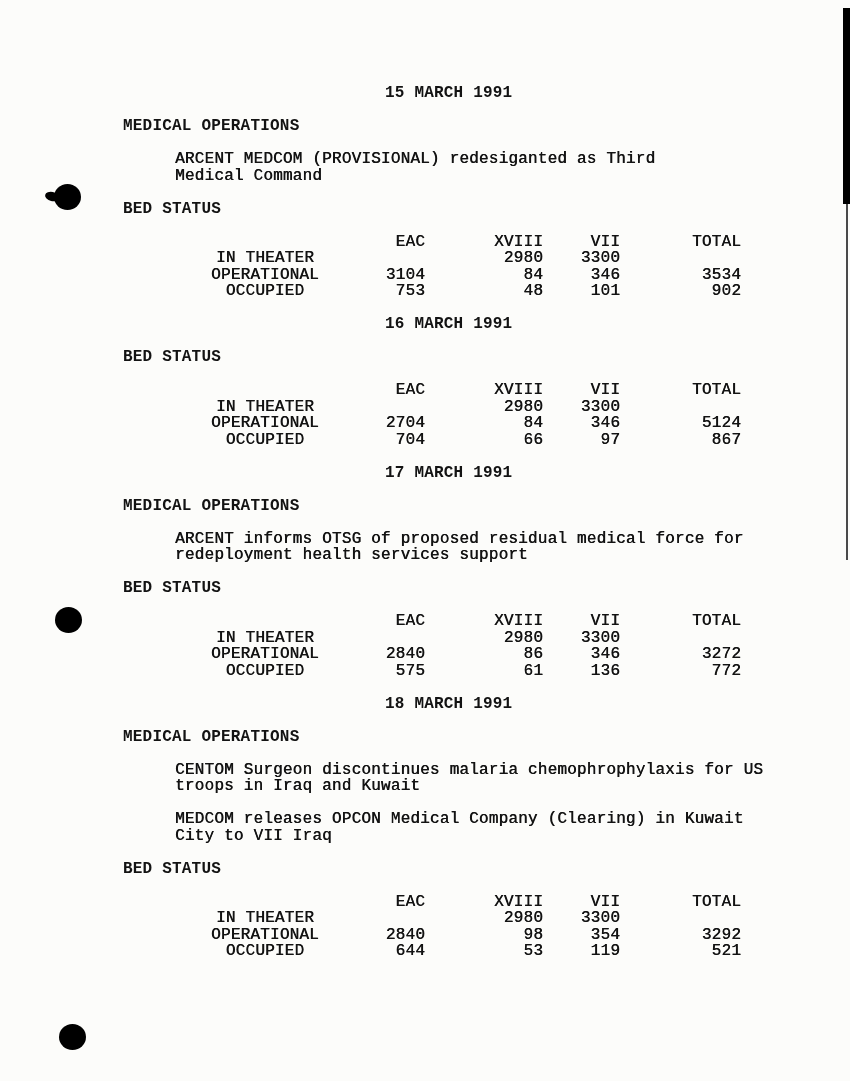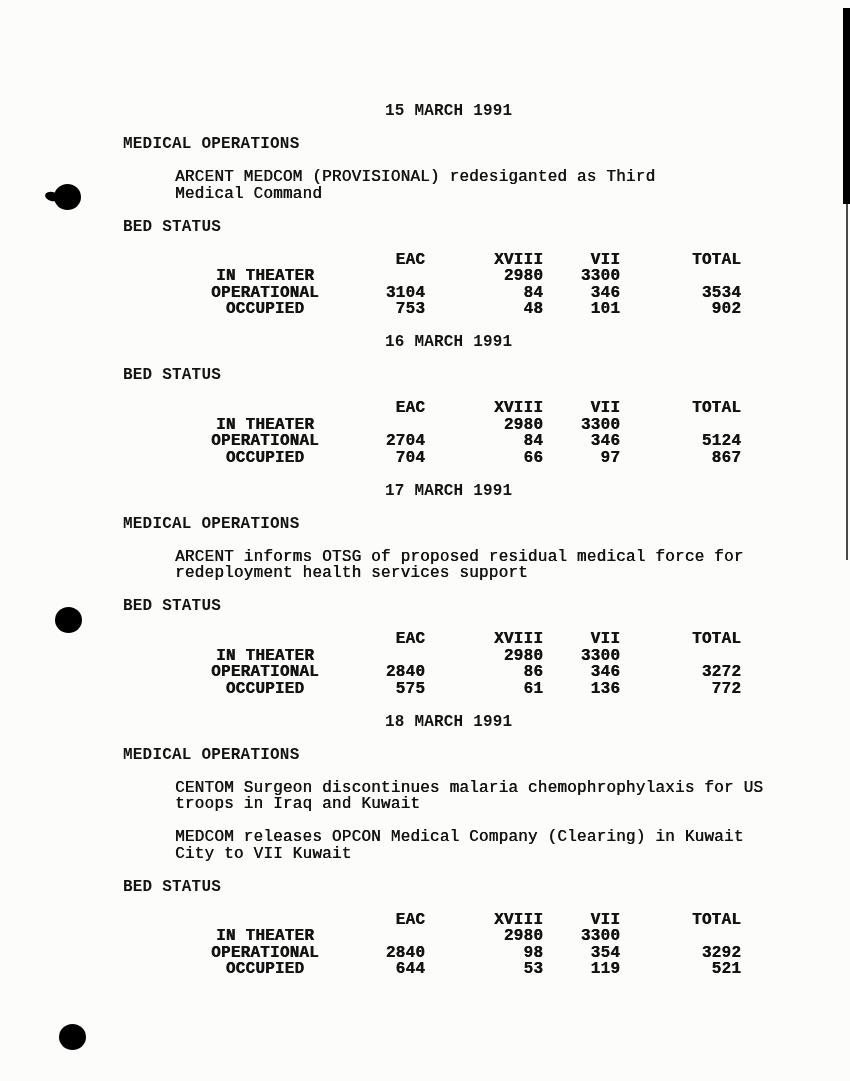--- a/index.html
+++ b/index.html
@@ -10,21 +10,21 @@
     overflow: hidden;
     background: #fcfcfa;
     font-family: "Liberation Mono", "DejaVu Sans Mono", monospace;
   }
   .page { position: absolute; inset: 0; }
 
   
   .doc {
     position: absolute;
     left: 123px;
-    top: 103px;
+    top: 85px;
     width: 680px;
     font-size: 16px;
     line-height: 16.5px;
     letter-spacing: 0.2px;
     color: #131313;
     white-space: nowrap;
   }
   .doc-section { margin: 0; }
   .block { margin: 0 0 16.5px 0; }
 
@@ -35,21 +35,21 @@
   .section-heading { font-weight: 700; }
 
   .para { margin-left: 52px; }
   .para-line, .bed-table, .para {
     font-weight: 400;
     text-shadow: 0.45px 0 currentColor; 
   }
   .para-line { white-space: pre; }
 
   .bed-table { width: 618px; }
-  .trow { display: flex; font-weight: bold; }
+  .trow { display: flex; }
   .trow span { display: block; white-space: pre; }
   .c0 { width: 232px; padding-left: 52px; box-sizing: border-box; text-align: center; }
   .c1 { width: 70px;  text-align: right; }
   .c2 { width: 118px; text-align: right; }
   .c3 { width: 77px;  text-align: right; }
   .c4 { width: 121px; text-align: right; }
 
   
   .hole {
     position: absolute;
@@ -207,21 +207,21 @@
       </section>
       <section class="doc-section">
         <div class="block date-heading">18 MARCH 1991</div>
         <div class="block section-heading">MEDICAL OPERATIONS</div>
         <div class="block para">
           <div class="para-line">CENTOM Surgeon discontinues malaria chemophrophylaxis for US</div>
           <div class="para-line">troops in Iraq and Kuwait</div>
         </div>
         <div class="block para">
           <div class="para-line">MEDCOM releases OPCON Medical Company (Clearing) in Kuwait</div>
-          <div class="para-line">City to VII Kuwait</div>
+          <div class="para-line">City to VII Iraq</div>
         </div>
         <div class="block section-heading">BED STATUS</div>
         <div class="block bed-table">
           <div class="trow">
             <span class="c0"></span>
             <span class="c1">EAC</span>
             <span class="c2">XVIII</span>
             <span class="c3">VII</span>
             <span class="c4">TOTAL</span>
           </div>

